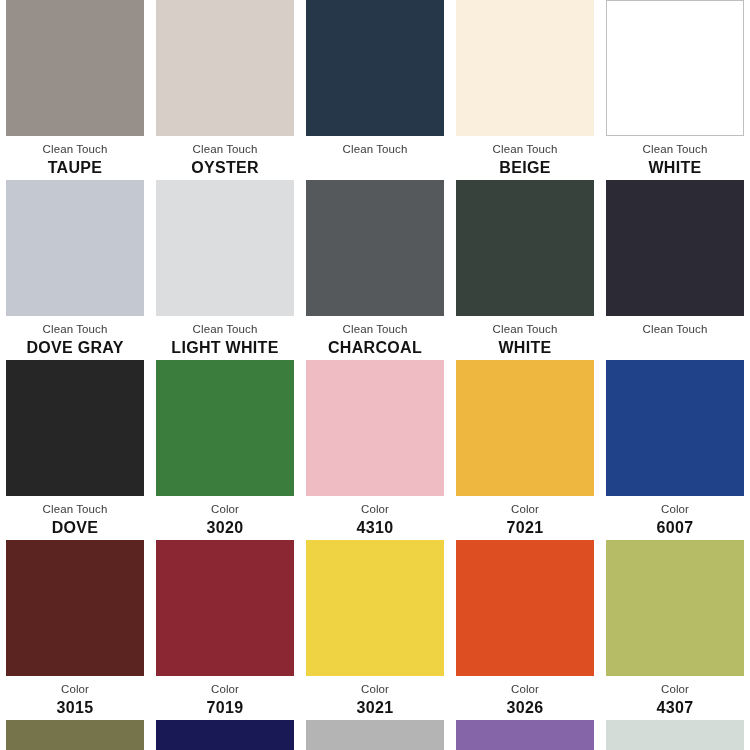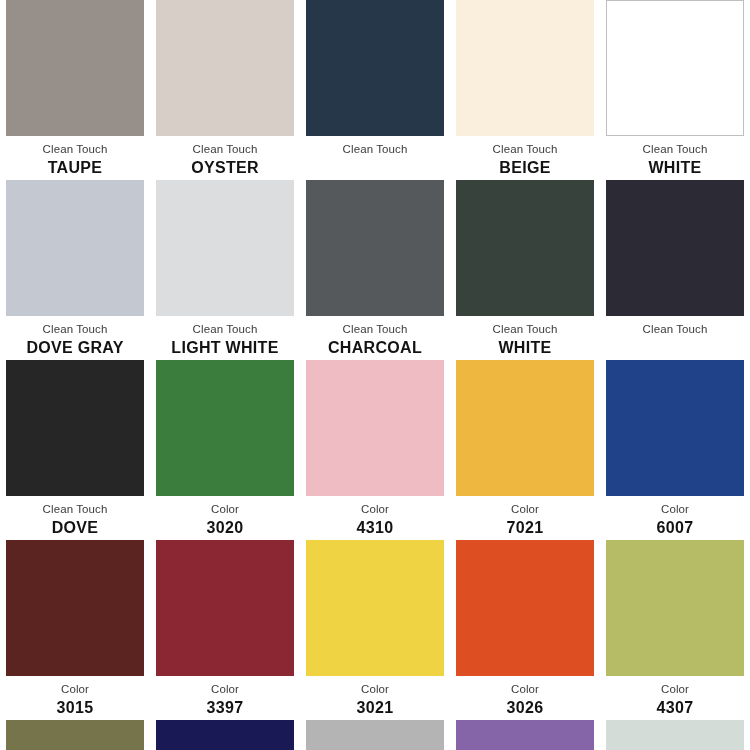--- a/index.html
+++ b/index.html
@@ -166,21 +166,21 @@
       <div class="swatch-chip" style="background: rgb(92, 36, 32);"></div>
       <div class="swatch-caption">
         <span class="swatch-family">Color</span>
         <span class="swatch-name">3015</span>
       </div>
     </div>
     <div class="swatch-cell">
       <div class="swatch-chip" style="background: rgb(139, 39, 51);"></div>
       <div class="swatch-caption">
         <span class="swatch-family">Color</span>
-        <span class="swatch-name">3397</span>
+        <span class="swatch-name">7019</span>
       </div>
     </div>
     <div class="swatch-cell">
       <div class="swatch-chip" style="background: rgb(239, 211, 67);"></div>
       <div class="swatch-caption">
         <span class="swatch-family">Color</span>
         <span class="swatch-name">3021</span>
       </div>
     </div>
     <div class="swatch-cell">

